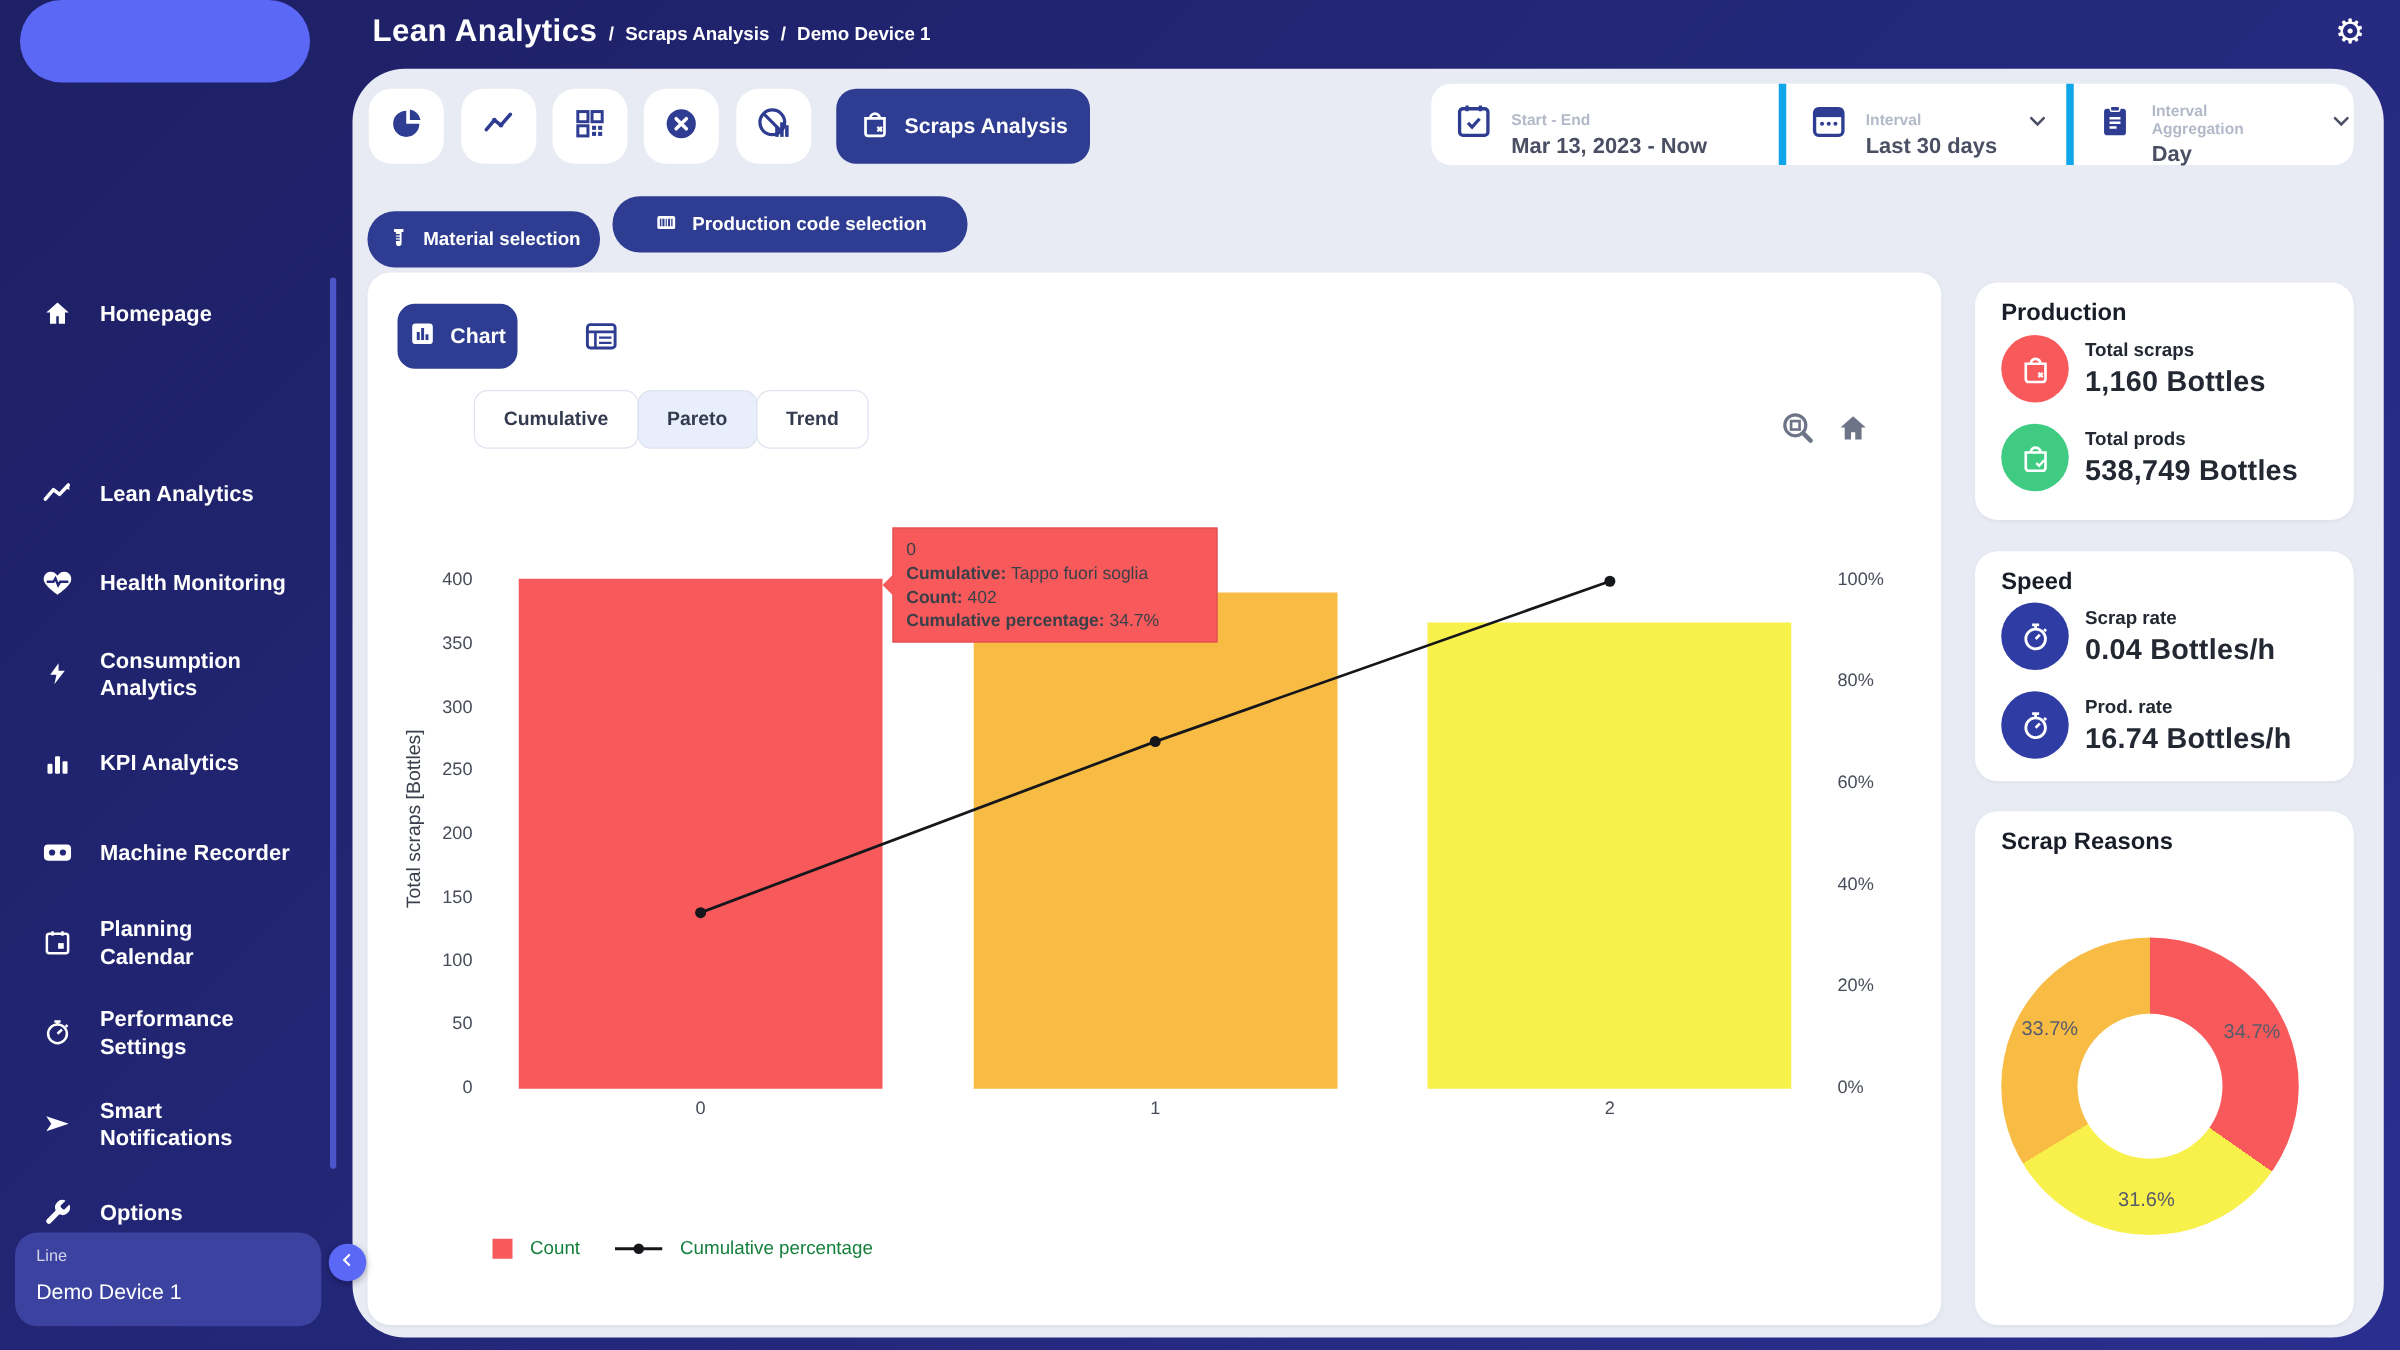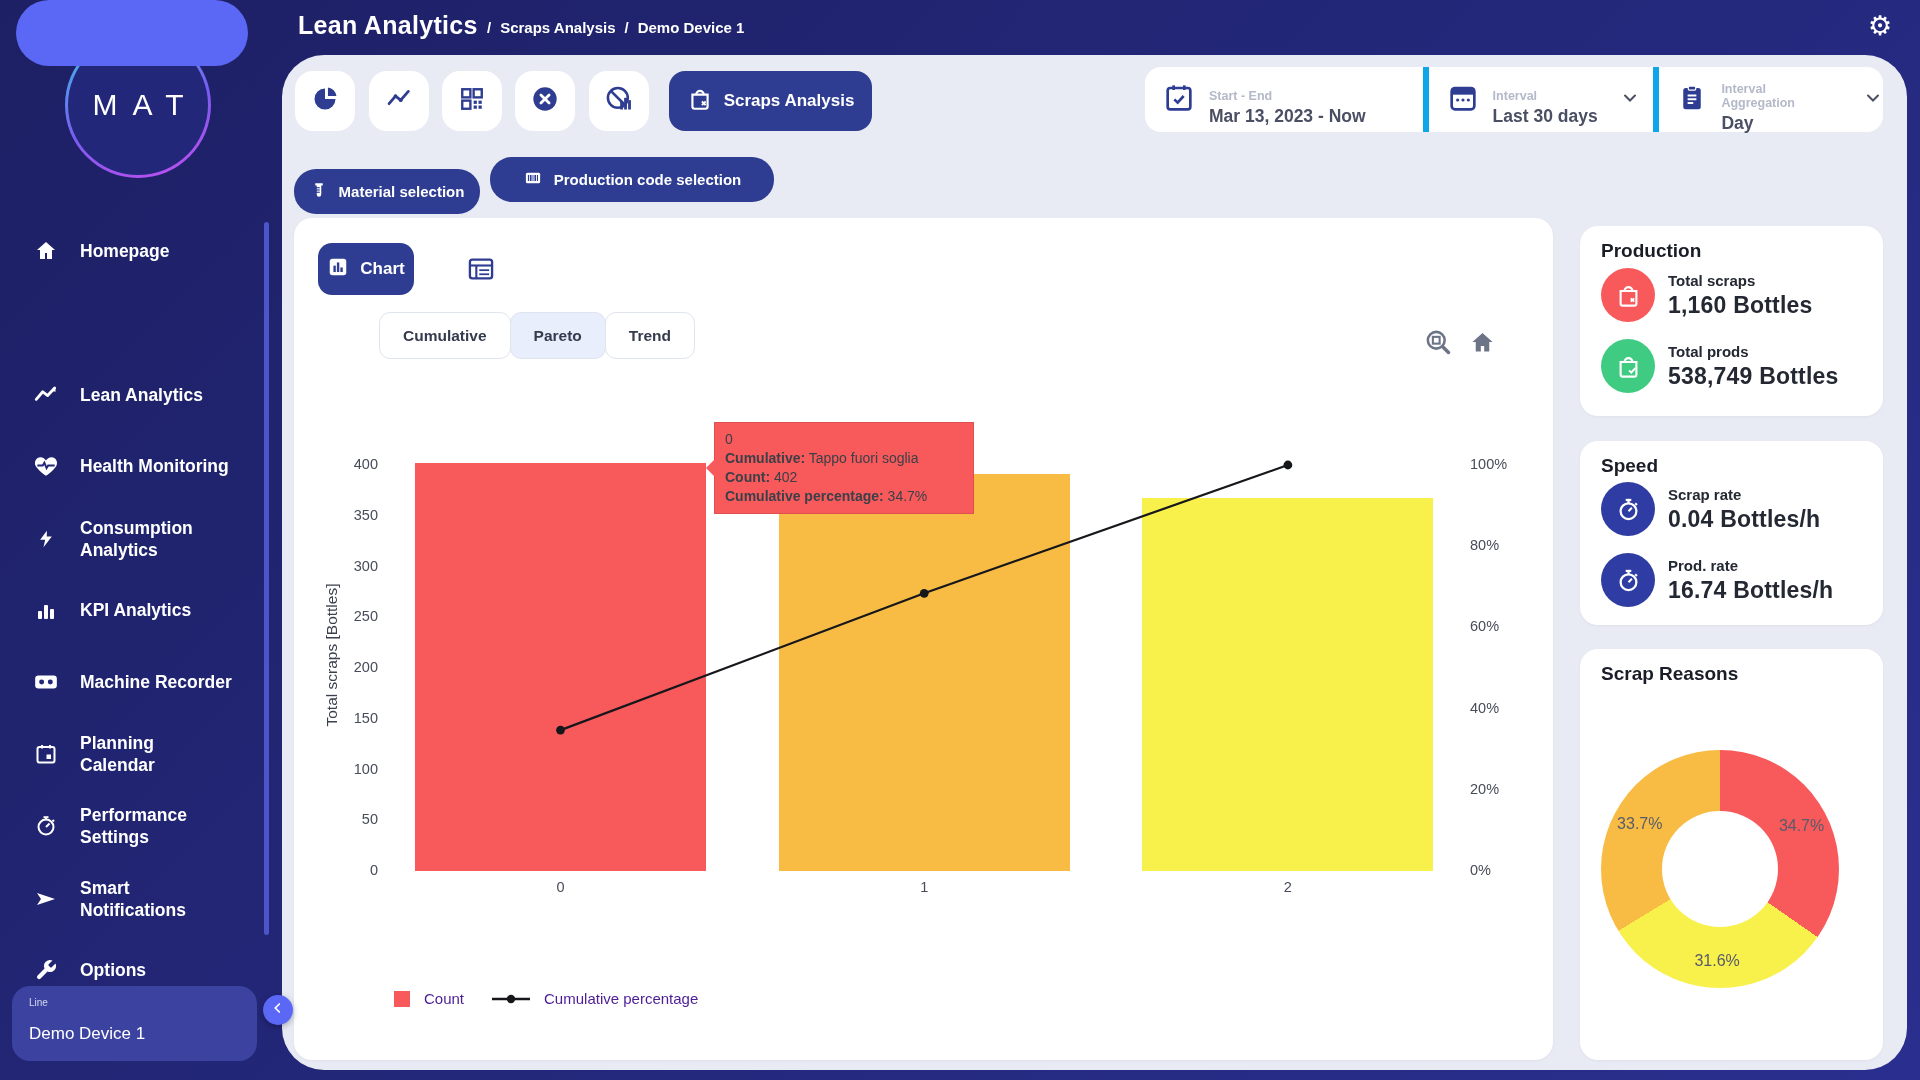--- a/index.html
+++ b/index.html
@@ -15,21 +15,21 @@
         background:linear-gradient(#232779,#232779) padding-box,linear-gradient(160deg,#35c6ec 0%,#7a5cf0 55%,#c44df0 100%) border-box;
         display:flex;align-items:center;justify-content:center;}
   .logo span{color:#fff;font-size:30px;font-weight:400;letter-spacing:15px;padding-left:15px;}
   .nav-item{position:absolute;left:0;display:flex;align-items:center;gap:21px;padding-left:33px;color:#fff;cursor:pointer;}
   .nav-item .txt{font-size:17.5px;font-weight:700;line-height:22px;max-width:176px;}
   .nav-item.w2 .txt{max-width:132px;}
   .nav-item .ic{width:26px;height:26px;flex:0 0 26px;display:flex;align-items:center;justify-content:center;}
   .nav-active{position:absolute;left:16px;width:232px;height:66px;border-radius:33px;background:#5b68f5;}
   .side-scroll{position:absolute;left:264px;top:222px;width:5px;height:713px;border-radius:3px;background:#4c55c9;cursor:pointer;}
   .device-box{position:absolute;left:12px;top:986px;width:245px;height:75px;border-radius:18px;background:#3b429f;cursor:pointer;}
-  .device-box .lbl{position:absolute;left:17px;top:11px;font-size:10px;color:rgba(255,255,255,.78);}
+  .device-box .lbl{position:absolute;left:17px;top:11px;font-size:13px;color:rgba(255,255,255,.78);}
   .device-box .nm{position:absolute;left:17px;top:38px;font-size:17px;color:#fff;}
   .collapse-btn{position:absolute;left:263px;top:995px;width:30px;height:30px;border-radius:50%;background:#5b68f5;
                 display:flex;align-items:center;justify-content:center;z-index:5;cursor:pointer;box-shadow:0 2px 6px rgba(0,0,20,.3);}
   
   .main{position:absolute;left:282px;top:55px;width:1625px;height:1015px;background:#e9ebf4;border-radius:42px;}
   .tool-sq{position:absolute;top:16px;width:60px;height:60px;border-radius:18px;background:#fff;display:flex;align-items:center;justify-content:center;cursor:pointer;}
   .pill-dark{position:absolute;background:#2e3d91;border-radius:16px;color:#fff;font-weight:700;display:flex;align-items:center;justify-content:center;gap:11px;cursor:pointer;}
   .filters{position:absolute;left:863px;top:12px;width:738px;height:65px;background:#fff;border-radius:16px;display:flex;}
   .filter{position:relative;display:flex;align-items:center;gap:14px;padding-left:18px;cursor:pointer;}
   .filter+.filter{border-left:6px solid #0ea5e9;}
@@ -42,21 +42,21 @@
        font-size:15.5px;font-weight:700;color:#353b4e;border-radius:11px;margin-left:-1px;cursor:pointer;}
   .tab.active{background:#e8eefb;}
   .tick{position:absolute;font-size:14.5px;color:#474c59;}
   .bar{position:absolute;cursor:pointer;}
   .xlab{position:absolute;font-size:14.5px;color:#474c59;text-align:center;width:40px;}
   .ylabel{position:absolute;left:-112px;top:428px;width:300px;text-align:center;transform:rotate(-90deg);
           font-size:15.5px;color:#3b404d;}
   .tooltip{position:absolute;left:420px;top:204px;width:238px;background:#f8595b;border:1px solid #e04f50;
            padding:7px 10px;color:#3b4048;font-size:14px;line-height:19px;z-index:4;}
   .tooltip:before{content:"";position:absolute;left:-9px;top:36px;border:9px solid transparent;border-right-color:#f8595b;border-left:0;}
-  .legend{position:absolute;left:100px;top:772px;display:flex;align-items:flex-end;gap:14px;font-size:15px;color:#4c1d95;}
+  .legend{position:absolute;left:100px;top:772px;display:flex;align-items:flex-end;gap:14px;font-size:15px;color:#15803d;}
   
   .stat-title{position:absolute;left:21px;top:14px;font-size:19px;font-weight:800;color:#191d28;}
   .stat-ic{position:absolute;left:21px;width:54px;height:54px;border-radius:50%;display:flex;align-items:center;justify-content:center;}
   .stat-lab{position:absolute;left:88px;font-size:15px;font-weight:700;color:#232832;}
   .stat-val{position:absolute;left:88px;font-size:23px;font-weight:800;color:#232832;letter-spacing:.2px;}
   .donut{position:absolute;left:21px;top:101px;width:238px;height:238px;border-radius:50%;}
   .donut-hole{position:absolute;left:61px;top:61px;width:116px;height:116px;border-radius:50%;background:#fff;}
   .donut-lab{position:absolute;font-size:16px;color:#575c6a;transform:translate(-50%,-50%);white-space:nowrap;}
 </style>
 </head>
@@ -66,23 +66,20 @@
 
   <div class="topbar-title">Lean Analytics</div>
   <div class="breadcrumb">
     <span>/</span>
     <span>Scraps Analysis</span>
     <span>/</span>
     <span>Demo Device 1</span>
   </div>
   <div class="gear">⚙</div>
 
-  <div class="logo">
-      <span>MAT</span>
-    </div>
 
   <div class="nav-item" style="top:233px;height:36px;">
     <span class="ic">
         <svg width="24" height="24" viewBox="0 0 24 24">
           <path d="M12 3l9 8h-3v9h-5v-6h-2v6H6v-9H3z" fill="#fff"></path>
         </svg>
       </span>
     <span class="txt">Homepage</span>
   </div>
   <div class="nav-active"></div>

